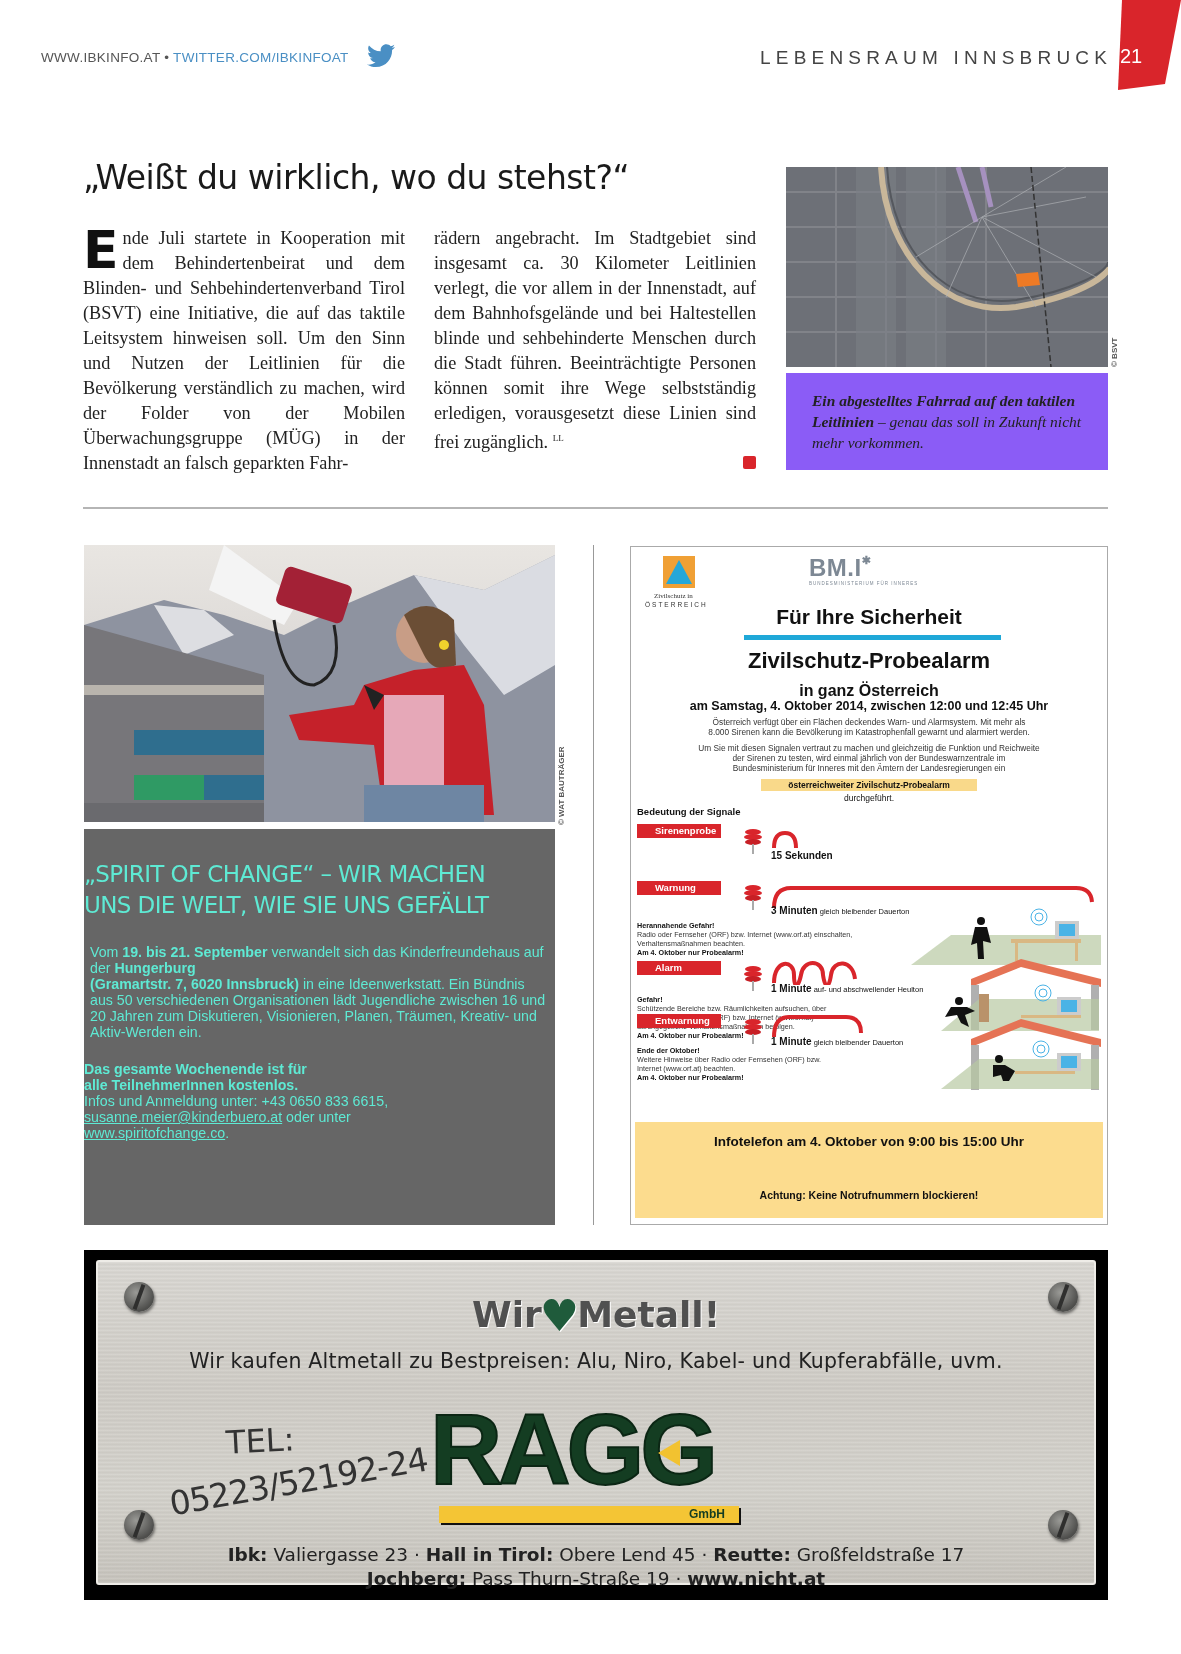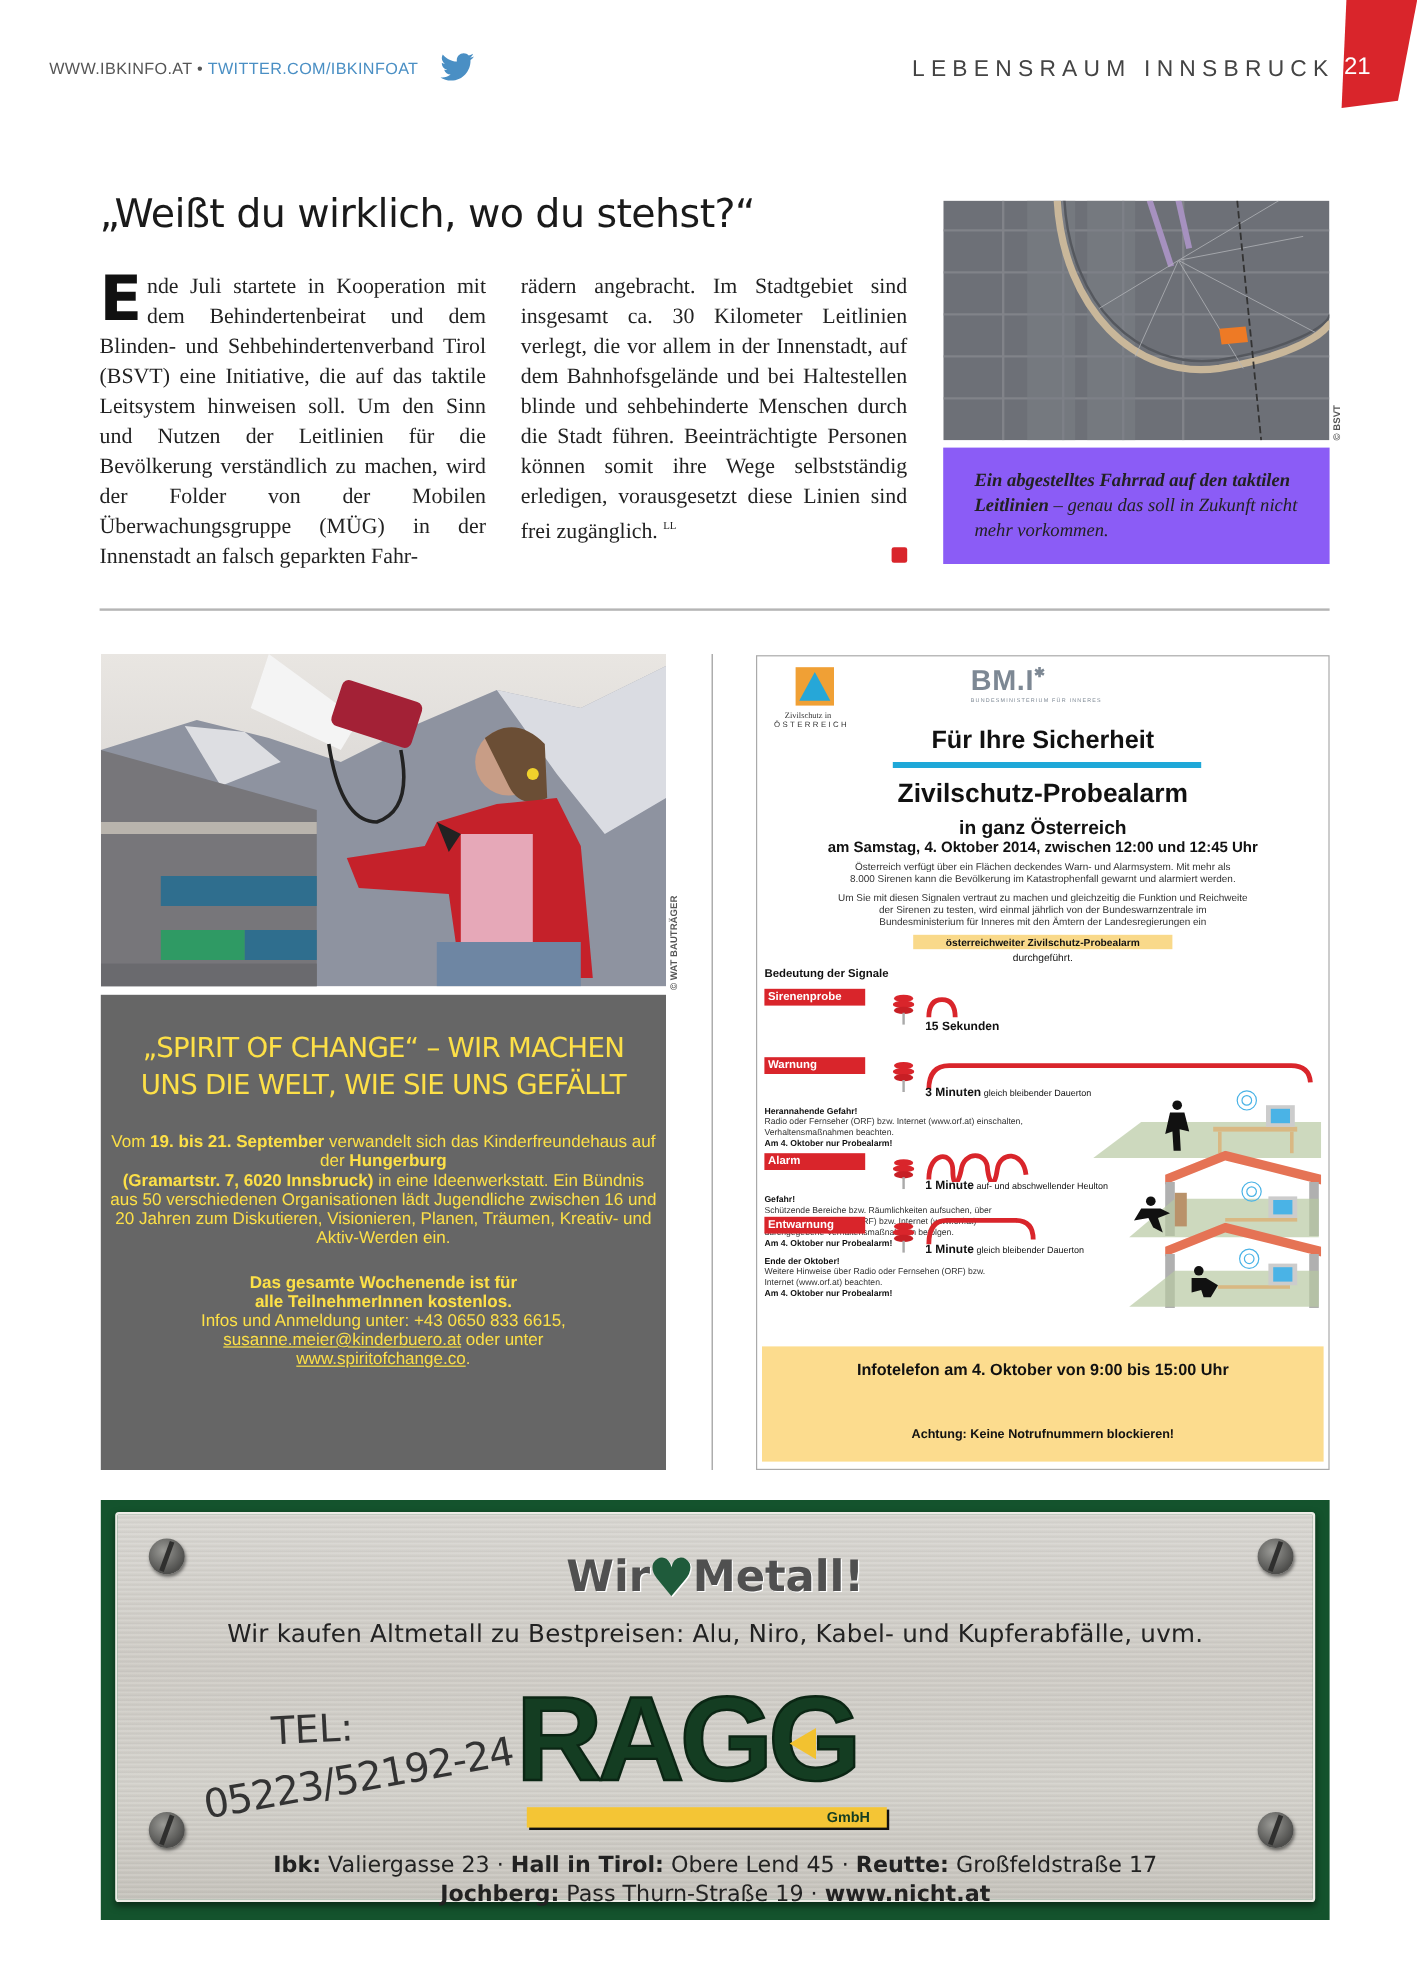--- a/index.html
+++ b/index.html
@@ -26,21 +26,21 @@
   .bike-photo { position: absolute; left: 786px; top: 167px; width: 322px; height: 200px; overflow: hidden; }
   .credit-v { position: absolute; font-size: 8px; font-weight: bold; color: #555; transform: rotate(-90deg); transform-origin: left top; white-space: nowrap; }
   .caption-box { position: absolute; left: 786px; top: 373px; width: 322px; height: 97px; background: #8b5cf6; padding: 17px 26px; font-family: "Liberation Serif", serif; font-style: italic; font-size: 15.5px; line-height: 21px; color: #222; }
   .caption-box b { font-weight: bold; }
 
   .hrule { position: absolute; left: 83px; top: 507px; width: 1025px; height: 2px; background: #b5b5b5; }
   .vrule { position: absolute; left: 593px; top: 545px; width: 1px; height: 680px; background: #999; }
 
   
   .megaphone-photo { position: absolute; left: 84px; top: 545px; width: 471px; height: 277px; overfloww: hidden; overflow: hidden; }
-  .spirit-box { position: absolute; left: 84px; top: 829px; width: 471px; height: 396px; background: #666; color: #fde047; text-align: center; }
+  .spirit-box { position: absolute; left: 84px; top: 829px; width: 471px; height: 396px; background: #666; color: #5eead4; text-align: left; }
   .spirit-title { position: absolute; left: 0; top: 30px; width: 100%; font-size: 23px; line-height: 31px; font-family: "DejaVu Sans", sans-serif; letter-spacing: -0.6px; }
   .spirit-body { position: absolute; left: 0; top: 115px; width: 100%; font-size: 14.2px; line-height: 16px; }
   .spirit-body b { font-weight: bold; }
   .spirit-body .link { text-decoration: underline; }
 
   
   .poster { position: absolute; left: 630px; top: 546px; width: 478px; height: 679px; border: 1px solid #aaa; background: #fff; font-family: "Liberation Sans", sans-serif; color: #111; }
   .zs-logo { position: absolute; left: 32px; top: 9px; width: 32px; height: 32px; background: #f0a035; }
   .zs-logo .tri { position: absolute; left: 3px; top: 4px; width: 0; height: 0; border-left: 13px solid transparent; border-right: 13px solid transparent; border-bottom: 24px solid #26a7d8; }
   .zs-text1 { position: absolute; left: 23px; top: 45px; font-family: "Liberation Serif", serif; font-size: 7px; color: #333; }
@@ -49,33 +49,33 @@
   .bmi-sub { position: absolute; left: 178px; top: 34px; font-size: 4.5px; color: #7d8894; letter-spacing: 1px; }
   .p-h1 { position: absolute; left: 0; top: 58px; width: 100%; text-align: center; font-size: 21px; font-weight: bold; }
   .p-blue { position: absolute; left: 113px; top: 88px; width: 257px; height: 5px; background: #1fa8d8; }
   .p-h2 { position: absolute; left: 0; top: 101px; width: 100%; text-align: center; font-size: 22px; font-weight: bold; }
   .p-h3 { position: absolute; left: 0; top: 135px; width: 100%; text-align: center; font-size: 16px; font-weight: bold; }
   .p-h4 { position: absolute; left: 0; top: 152px; width: 100%; text-align: center; font-size: 12.5px; font-weight: bold; }
   .p-small { position: absolute; left: 0; width: 100%; text-align: center; font-size: 8.3px; line-height: 10px; color: #333; }
   .p-highlight { position: absolute; left: 130px; top: 232px; width: 216px; height: 12px; background: #f9d98a; text-align: center; font-size: 8.5px; font-weight: bold; line-height: 12px; }
   .p-dg { position: absolute; left: 0; top: 246px; width: 100%; text-align: center; font-size: 8.5px; }
   .p-bed { position: absolute; left: 6px; top: 259px; font-size: 9.5px; font-weight: bold; }
-  .sig-label { position: absolute; left: 6px; width: 84px; height: 14px; background: #d9252b; color: #fff; font-size: 9.5px; font-weight: bold; padding-left: 3px; line-height: 14px; }
+  .sig-label { position: absolute; left: 6px; width: 84px; height: 14px; background: #d9252b; color: #fff; font-size: 9.5px; font-weight: bold; padding-left: 18px; line-height: 14px; }
   .siren { position: absolute; left: 113px; width: 18px; height: 26px; }
   .sig-dur { position: absolute; font-size: 10px; font-weight: bold; white-space: nowrap; }
   .sig-dur span { font-weight: normal; font-size: 7.5px; }
   .sig-text { position: absolute; left: 6px; font-size: 7.2px; line-height: 9px; color: #333; }
   .sig-text b { color: #111; }
   .scene { position: absolute; }
   .info-box { position: absolute; left: 4px; top: 575px; width: 468px; height: 96px; background: #fcdc8e; }
   .info1 { position: absolute; left: 0; top: 12px; width: 100%; text-align: center; font-size: 13.5px; font-weight: bold; }
   .info2 { position: absolute; left: 0; top: 67px; width: 100%; text-align: center; font-size: 10.5px; font-weight: bold; }
 
   
-  .ragg { position: absolute; left: 84px; top: 1250px; width: 1024px; height: 350px; background: #14532d; overflow: hidden; }
+  .ragg { position: absolute; left: 84px; top: 1250px; width: 1024px; height: 350px; background: #000000; overflow: hidden; }
   .plate { position: absolute; left: 12px; top: 10px; width: 1000px; height: 325px; background: linear-gradient(180deg,#d9d7d2 0%,#cfccc6 40%,#d4d2cc 70%,#c7c4bd 100%); border: 2px solid #eeece7; border-radius: 3px; box-shadow: 0 3px 6px rgba(0,0,0,0.5); }
   .plate-lines { position: absolute; left: 0; top: 0; width: 100%; height: 100%; background: repeating-linear-gradient(0deg, rgba(255,255,255,0.08) 0px, rgba(255,255,255,0.08) 1px, rgba(0,0,0,0.04) 2px, rgba(0,0,0,0) 4px); }
   .screw { position: absolute; width: 30px; height: 30px; border-radius: 50%; background: radial-gradient(circle at 40% 35%, #9a9a96, #4e4e4c 70%); box-shadow: 1px 2px 3px rgba(0,0,0,0.5); }
   .screw::after { content: ""; position: absolute; left: 13px; top: 2px; width: 4px; height: 26px; background: #2f2f2e; transform: rotate(20deg); }
   .wir { position: absolute; left: 0; top: 28px; width: 100%; text-align: center; font-size: 36px; font-weight: bold; color: #505050; font-family: "DejaVu Sans", sans-serif; text-shadow: 1px 1px 0 #fff; }
   .heart { display: inline-block; color: #1f5b3b; font-size: 44px; vertical-align: -4px; margin: 0 -2px; }
   .ragg-line1 { position: absolute; left: 0; top: 87px; width: 100%; text-align: center; font-size: 20.5px; color: #222; font-family: "DejaVu Sans", sans-serif; letter-spacing: 0.2px; }
   .ragg-line2 { position: absolute; left: 0; top: 112px; width: 100%; text-align: center; font-size: 20.5px; color: #222; font-family: "DejaVu Sans", sans-serif; }
   .tel1 { position: absolute; left: 128px; top: 160px; font-size: 32px; color: #333; font-family: "DejaVu Sans", sans-serif; transform: rotate(-3deg); }
   .tel2 { position: absolute; left: 70px; top: 200px; font-size: 33px; color: #333; font-family: "DejaVu Sans", sans-serif; transform: rotate(-10deg); letter-spacing: -1px; }

